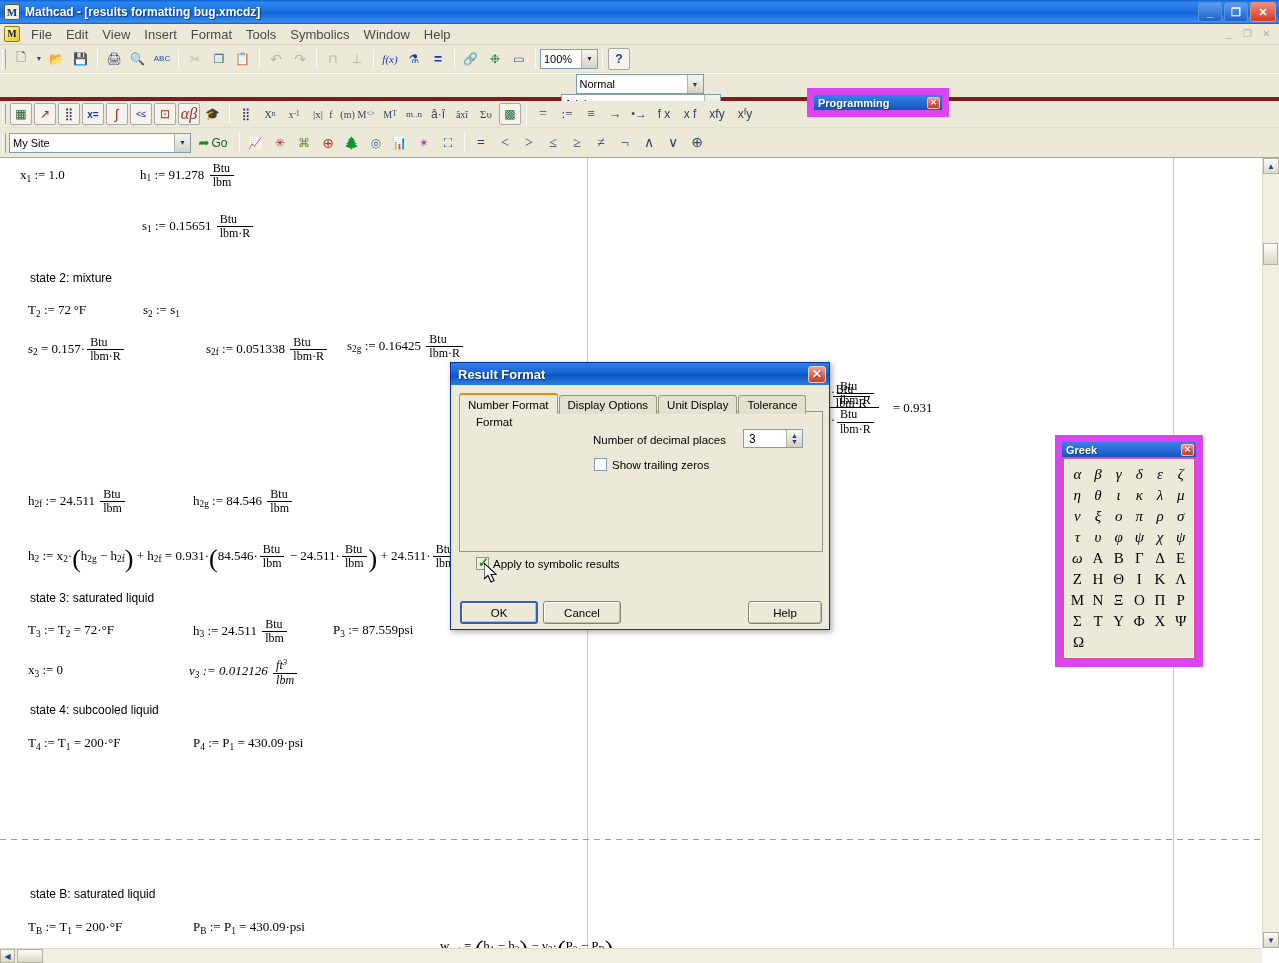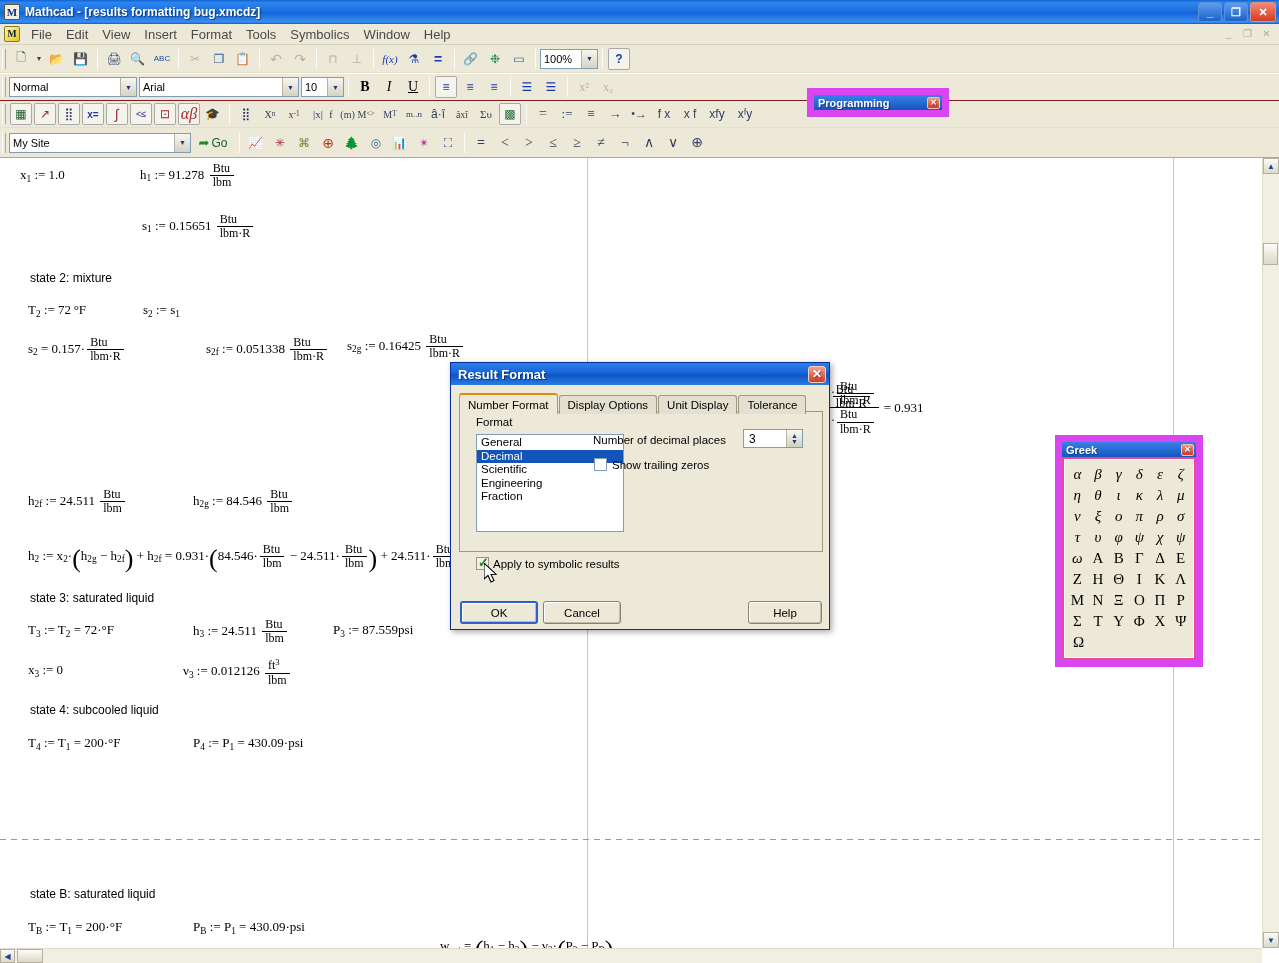--- a/index.html
+++ b/index.html
@@ -37,21 +37,21 @@
     color:#123; font-size:10px; font-weight:bold; text-align:center; line-height:14px;
     font-family:"Liberation Serif",serif;}
   #menubar .mi{ padding:2px 7px; color:#4a4a4a; font-size:13px; }
   .mdibtns{ position:absolute; right:4px; top:2px; display:flex; gap:2px; }
   .mdibtn{ width:17px;height:15px; display:flex;align-items:center;justify-content:center;
     color:#b0ada0; font-size:10px; }
   
   .toolbar{ position:absolute; left:0; width:1279px; background:#ece9d8;
     display:flex; align-items:center; }
   #tb-standard{ top:45px; height:28px; border-bottom:1px solid #e4e0cc;}
-  #tb-format{ top:74px; height:27px; border-bottom:1px solid #7f1d1d;}
+  #tb-format{ top:74px; height:27px; border-bottom:4px solid #7f1d1d;flex-direction:column;}
   #tb-math{ top:101px; height:27px; border-bottom:1px solid #e4e0cc;}
   #tb-web{ top:128px; height:30px; border-bottom:1px solid #aca899;}
   .tbtn{ width:22px;height:22px; margin:0 1px; display:flex;align-items:center;justify-content:center;
     font-size:12px; color:#33415c; border:1px solid transparent; border-radius:2px;}
   .tbtn.framed{ border:1px solid #a9a9a9; background:#f4f3ec; }
   .tbtn.dis{ color:#b5b2a4; }
   .tsep{ width:1px;height:20px;background:#aca899;margin:0 4px;
     border-right:1px solid #fdfdfb;}
   .grip{ width:4px;height:20px; margin:0 3px 0 2px;
     border-left:1px solid #fff; border-right:1px solid #aca899;}
@@ -331,34 +331,34 @@
       <div class="mth" style="left: 347px; top: 175px;">s<sub>2g</sub> := 0.16425 <span class="frac"><span class="num">Btu</span><span class="den">lbm·R</span></span></div>
       <div class="mth" style="left: 820px; top: 225px;">1·<span class="frac"><span class="num">Btu</span><span class="den">lbm·R</span></span></div>
       <div class="mth" style="left: 28px; top: 330px;">h<sub>2f</sub> := 24.511 <span class="frac"><span class="num">Btu</span><span class="den">lbm</span></span></div>
       <div class="mth" style="left: 193px; top: 330px;">h<sub>2g</sub> := 84.546 <span class="frac"><span class="num">Btu</span><span class="den">lbm</span></span></div>
       <div class="mth" style="left: 28px; top: 385px;">h<sub>2</sub> := x<sub>2</sub>·<span class="bigparen">(</span>h<sub>2g</sub> − h<sub>2f</sub><span class="bigparen">)</span> + h<sub>2f</sub>  =  0.931·<span class="bigparen">(</span>84.546·<span class="frac"><span class="num">Btu</span><span class="den">lbm</span></span> − 24.511·<span class="frac"><span class="num">Btu</span><span class="den">lbm</span></span><span class="bigparen">)</span> + 24.511·<span class="frac"><span class="num">Btu</span><span class="den">lbm</span></span></div>
       <div class="txt" style="left: 30px; top: 433px;">state 3: saturated liquid</div>
       <div class="mth" style="left: 28px; top: 465px;">T<sub>3</sub> := T<sub>2</sub> = 72·°F</div>
       <div class="mth" style="left: 193px; top: 460px;">h<sub>3</sub> := 24.511 <span class="frac"><span class="num">Btu</span><span class="den">lbm</span></span></div>
       <div class="mth" style="left: 333px; top: 465px;">P<sub>3</sub> := 87.559psi</div>
       <div class="mth" style="left: 28px; top: 505px;">x<sub>3</sub> := 0</div>
-      <div class="mth" style="left: 183px; top: 500px;">ν<sub>3</sub> := 0.012126 <span class="frac"><span class="num">ft<sup>3</sup></span><span class="den">lbm</span></span></div>
+      <div class="mth" style="left: 189px; top: 500px; font-style: italic;">ν<sub>3</sub> := 0.012126 <span class="frac"><span class="num">ft<sup>3</sup></span><span class="den">lbm</span></span></div>
       <div class="txt" style="left: 30px; top: 545px;">state 4: subcooled liquid</div>
       <div class="mth" style="left: 28px; top: 578px;">T<sub>4</sub> := T<sub>1</sub> = 200·°F</div>
       <div class="mth" style="left: 193px; top: 578px;">P<sub>4</sub> := P<sub>1</sub> = 430.09·psi</div>
       <div class="txt" style="left: 30px; top: 729px;">state B: saturated liquid</div>
       <div class="mth" style="left: 28px; top: 762px;">T<sub>B</sub> := T<sub>1</sub> = 200·°F</div>
       <div class="mth" style="left: 193px; top: 762px;">P<sub>B</sub> := P<sub>1</sub> = 430.09·psi</div>
       <div class="mth" style="left: 440px; top: 778px;">w<sub>net</sub> = <span class="bigparen">(</span>h<sub>1</sub> − h<sub>2</sub><span class="bigparen">)</span> − ν<sub>3</sub>·<span class="bigparen">(</span>P<sub>3</sub> − P<sub>B</sub><span class="bigparen">)</span></div>
       <div class="mth" style="left: 820px; top: 222px; display: flex; align-items: center;">
         <span class="frac" style="font-size:13px">
           <span class="num" style="white-space:nowrap">1·<span class="frac"><span class="num">Btu</span><span class="den">lbm·R</span></span></span>
           <span class="den" style="white-space:nowrap">1·<span class="frac"><span class="num">Btu</span><span class="den">lbm·R</span></span></span>
         </span>
-        <span style="margin-left:3px">= 0.931</span>
+        <span style="margin-left:12px">= 0.931</span>
       </div>
     </div>
 </div>
 
 <div id="vscroll">
   <div class="sbtn" style="margin:0 auto;">▲</div>
   <div class="sthumb" style="position:absolute;top:85px;left:0;width:15px;height:22px;"></div>
   <div class="sbtn" style="position:absolute;bottom:0;left:0;">▼</div>
 </div>
 <div id="hscroll">
@@ -457,27 +457,20 @@
 
   <div id="dlg-tabs">
     <div class="dtab active">Number Format</div>
     <div class="dtab">Display Options</div>
     <div class="dtab">Unit Display</div>
     <div class="dtab">Tolerance</div>
   </div>
 
   <div id="dlg-pane">
     <div class="dlabel" style="left:16px; top:4px;">Format</div>
-    <div id="fmt-list">
-        <div class="fmt-item">General</div>
-        <div class="fmt-item sel">Decimal</div>
-        <div class="fmt-item">Scientific</div>
-        <div class="fmt-item">Engineering</div>
-        <div class="fmt-item">Fraction</div>
-      </div>
 
     <div class="dlabel" style="left:133px; top:22px;">Number of decimal places</div>
     <div id="dec-spin">
       <span class="val">3</span>
       <span class="arrows">
           <span>▲</span>
           <span>▼</span>
         </span>
     </div>
 

